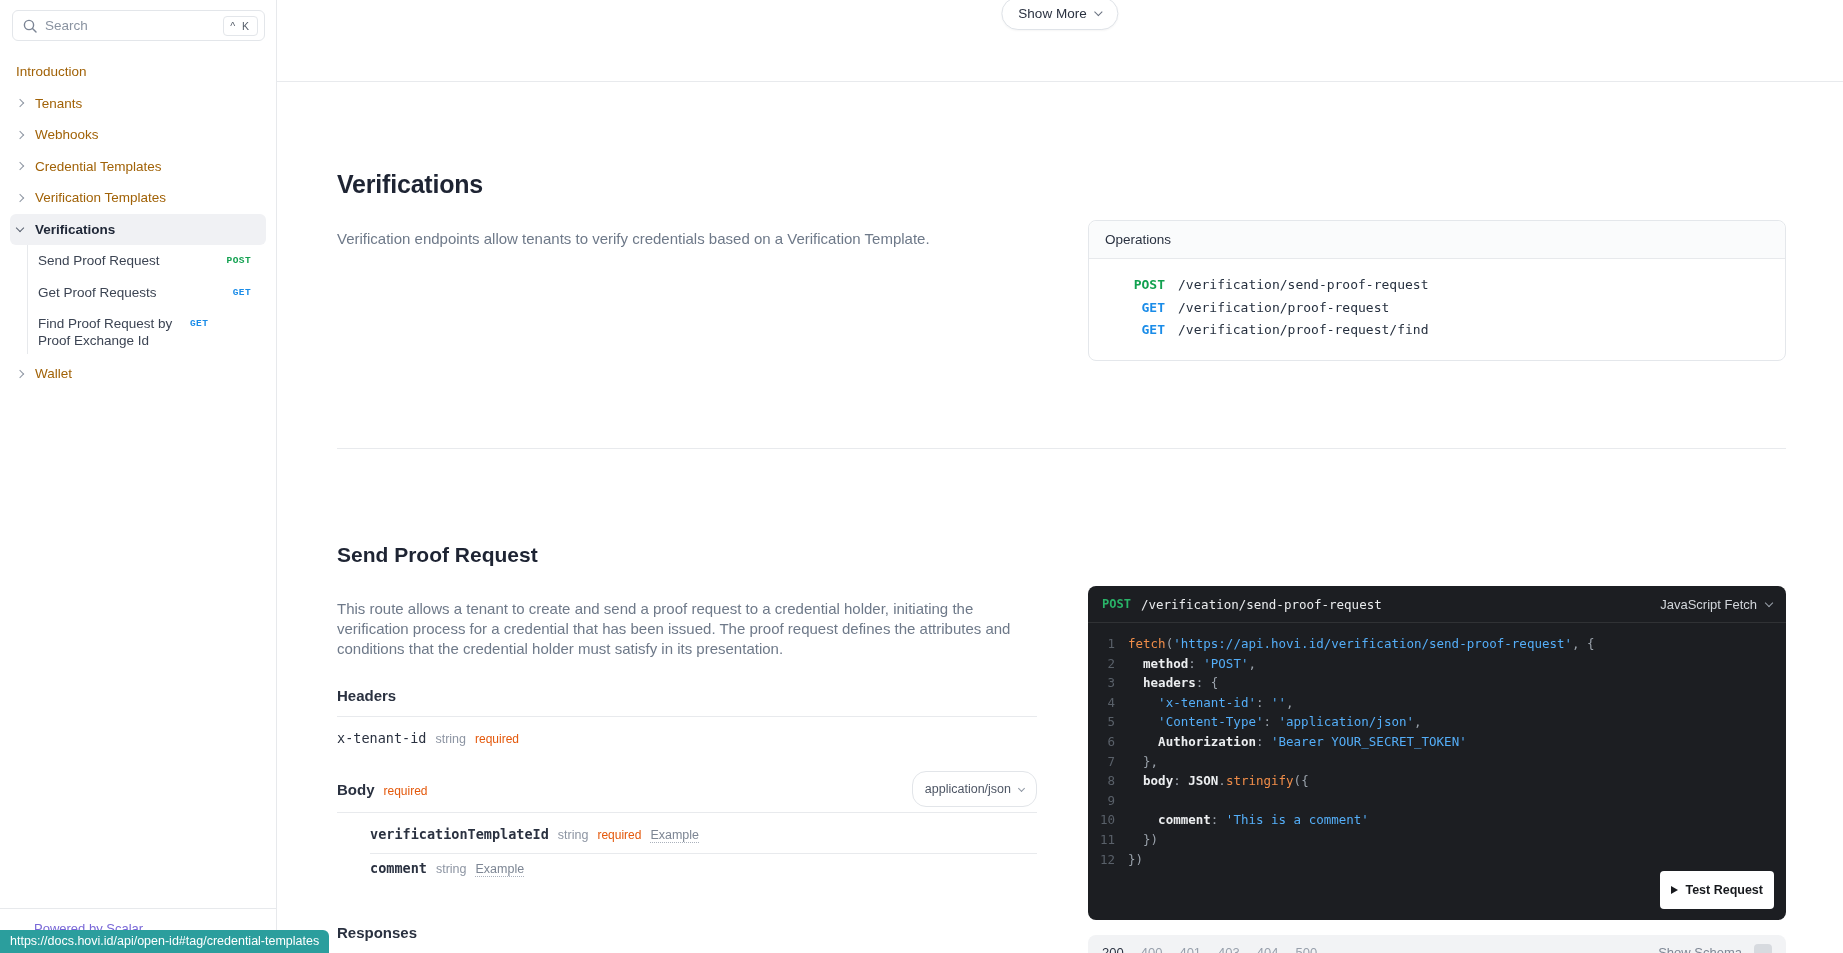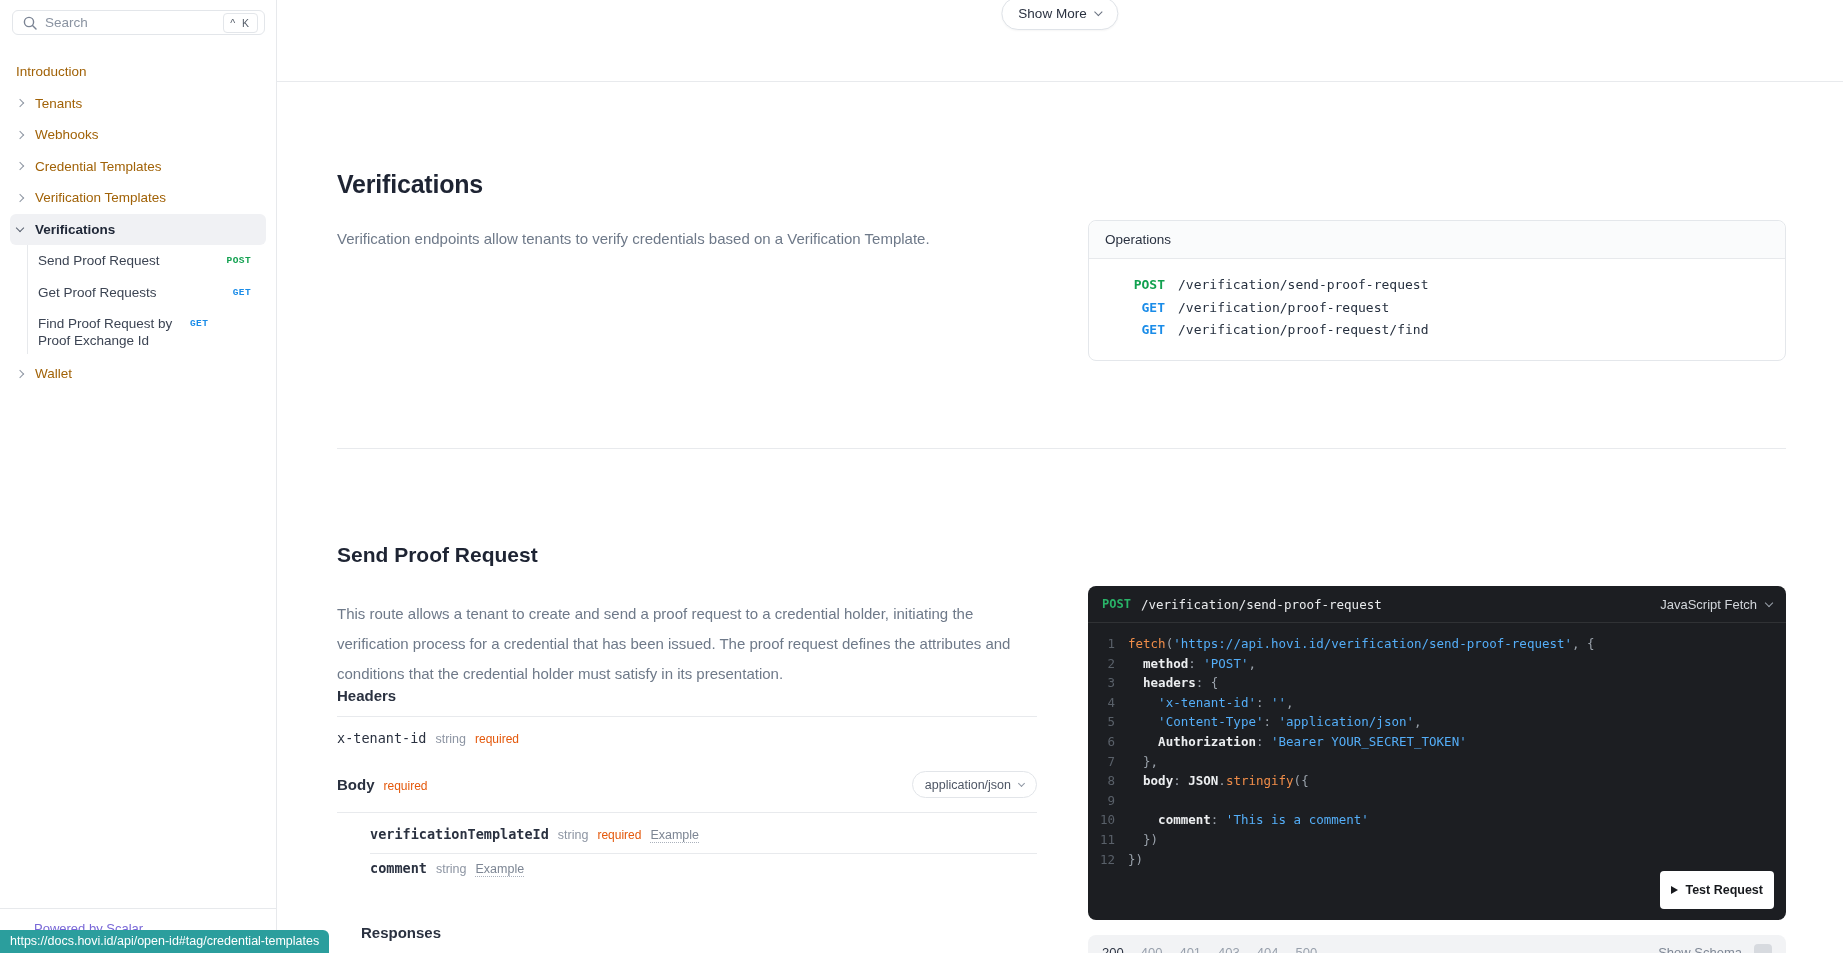--- a/index.html
+++ b/index.html
@@ -2,21 +2,21 @@
 <html><head>
 <meta charset="utf-8">
 <style>
   * { box-sizing: border-box; }
   body { margin:0; background:#fff; }
   #app{position:relative;width:1843px;height:953px;background:#fff;overflow:hidden;
        font-family:"Liberation Sans",sans-serif;color:#2a3140;}
 
   
   .sidebar{position:absolute;left:0;top:0;width:277px;height:953px;border-right:1px solid #e7e9ec;background:#fff;}
-  .search-box{position:absolute;left:12px;top:10px;width:253px;height:25px;border:1px solid #e3e6ea;border-radius:6px;
+  .search-box{position:absolute;left:12px;top:10px;width:253px;height:31px;border:1px solid #e3e6ea;border-radius:6px;
               display:flex;align-items:center;padding:0 6px 0 10px;cursor:pointer;background:#fff;}
   .search-ph{color:#8a93a1;font-size:13.5px;margin-left:8px;flex:1;}
   .kbd{border:1px solid #e3e6ea;border-radius:4px;font-size:10.5px;color:#555d69;padding:3px 6px;letter-spacing:2px;white-space:nowrap;}
   .nav{position:absolute;top:56px;left:0;right:0;}
   .nav-row{display:flex;align-items:center;height:31.5px;padding-left:17px;font-size:13.5px;color:#a16207;cursor:pointer;}
   .nav-row .label{margin-left:12px;}
   .nav-row.no-chev{padding-left:16px;}
   .nav-row.no-chev .label{margin-left:0;}
   .chev{width:6px;height:6px;border-right:1.5px solid #8f97a3;border-bottom:1.5px solid #8f97a3;display:inline-block;flex:0 0 auto;}
   .chev.r{transform:rotate(-45deg);}
@@ -51,34 +51,34 @@
   .ops-header{padding:11px 16px;background:#fafbfc;border-bottom:1px solid #e7e9ec;border-radius:8px 8px 0 0;font-size:13.5px;color:#2a3140;}
   .ops-body{padding:15px 16px 18px;}
   .ops-row{display:flex;font-family:"DejaVu Sans Mono",monospace;font-size:13px;line-height:22.5px;cursor:pointer;}
   .ops-method{width:60px;text-align:right;font-weight:700;}
   .ops-method.post{color:#12a150;}
   .ops-method.get{color:#1a8ce8;}
   .ops-path{margin-left:13px;color:#26303f;}
 
   .section-divider{position:absolute;left:60px;top:440px;width:1449px;border-top:1px solid #e8eaed;}
   .endpoint-title{position:absolute;left:60px;top:535px;margin:0;font-size:21px;font-weight:700;color:#1e2433;}
-  .endpoint-desc{position:absolute;left:60px;top:576px;width:712px;font-size:15px;line-height:30px;color:#6e7989;}
+  .endpoint-desc{position:absolute;left:60px;top:576px;width:712px;font-size:15px;line-height:20px;color:#6e7989;}
 
   .sub-heading{position:absolute;margin:0;font-size:15px;font-weight:600;color:#2a3140;}
   .hdr-divider{position:absolute;border-top:1px solid #e8eaed;}
   .param-row{position:absolute;display:flex;align-items:baseline;gap:9px;}
   .param-name{font-family:"DejaVu Sans Mono",monospace;font-size:13.5px;color:#2a3140;}
   .param-name.bold{font-weight:700;}
   .param-type{font-size:12.5px;color:#8d95a3;}
   .param-required{font-size:12px;color:#e4580b;font-weight:500;}
   .param-example{font-size:12.5px;color:#7d8694;border-bottom:1px dotted #aab1bc;cursor:pointer;}
   .body-row{position:absolute;left:60px;top:763px;width:700px;display:flex;align-items:center;}
   .body-title-wrap{display:flex;align-items:baseline;gap:9px;flex:1;}
   .body-title-wrap h3{margin:0;font-size:15px;font-weight:600;color:#2a3140;}
-  .ct-pill{display:flex;align-items:center;gap:8px;height:27px;padding:0 12px;border:1px solid #e2e5e9;
+  .ct-pill{display:flex;align-items:center;gap:8px;height:36px;padding:0 12px;border:1px solid #e2e5e9;
            border-radius:14px;font-size:12.5px;color:#4e5665;cursor:pointer;background:#fff;}
   .ct-pill .chev{width:5px;height:5px;border-color:#8f97a3;margin-top:-2px;}
 
   
   .code-panel{position:absolute;left:811px;top:578px;width:698px;height:334px;background:#1c1e22;border-radius:8px;}
   .code-header{height:37px;display:flex;align-items:center;padding:0 14px;border-bottom:1px solid rgba(255,255,255,.09);}
   .code-method{font-family:"DejaVu Sans Mono",monospace;font-size:12px;font-weight:700;color:#29b368;}
   .code-path{font-family:"DejaVu Sans Mono",monospace;font-size:12.5px;color:#e9ebed;margin-left:10px;flex:1;}
   .lang-select{display:flex;align-items:center;gap:9px;font-size:13px;color:#d2d6db;cursor:pointer;}
   .lang-select .chev{border-color:#9aa1aa;margin-top:-3px;}
@@ -233,21 +233,21 @@
       <span class="param-required">required</span>
       <span class="param-example">Example</span>
     </div>
     <div class="hdr-divider" style="left:93px;top:845px;width:667px;"></div>
     <div class="param-row" style="left:93px;top:852px;">
       <span class="param-name bold">comment</span>
       <span class="param-type">string</span>
       <span class="param-example">Example</span>
     </div>
 
-    <h3 class="sub-heading" style="left:60px;top:916px;margin-left:24px;">Responses</h3>
+    <h3 class="sub-heading" style="left:60px;top:916px;">Responses</h3>
     <div class="hdr-divider" style="left:60px;top:947px;width:700px;"></div>
 
     <div class="code-panel">
       <div class="code-header">
         <span class="code-method">POST</span>
         <span class="code-path">/verification/send-proof-request</span>
         <div class="lang-select">
           <span>JavaScript Fetch</span>
           <i class="chev d"></i>
         </div>

